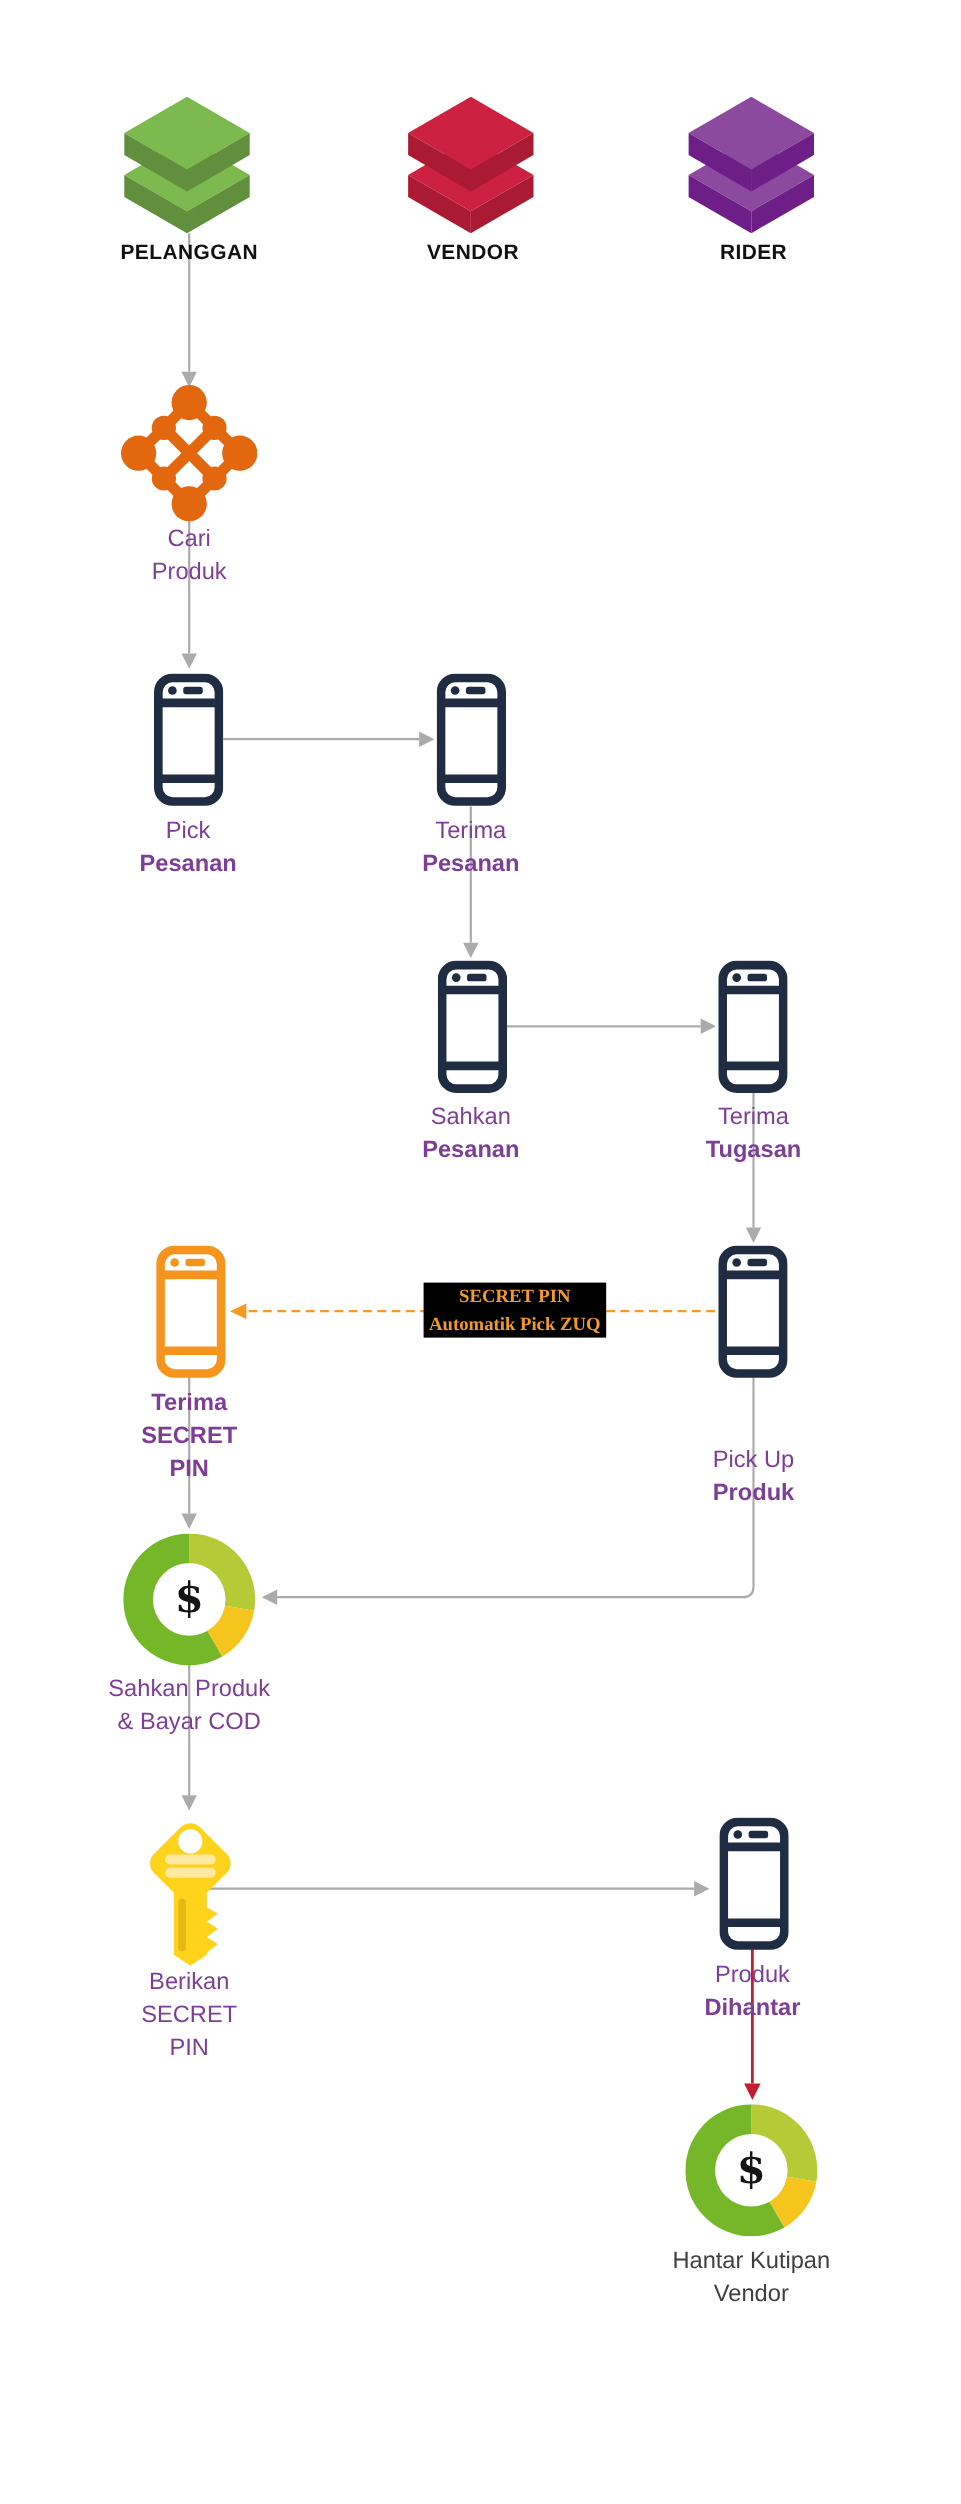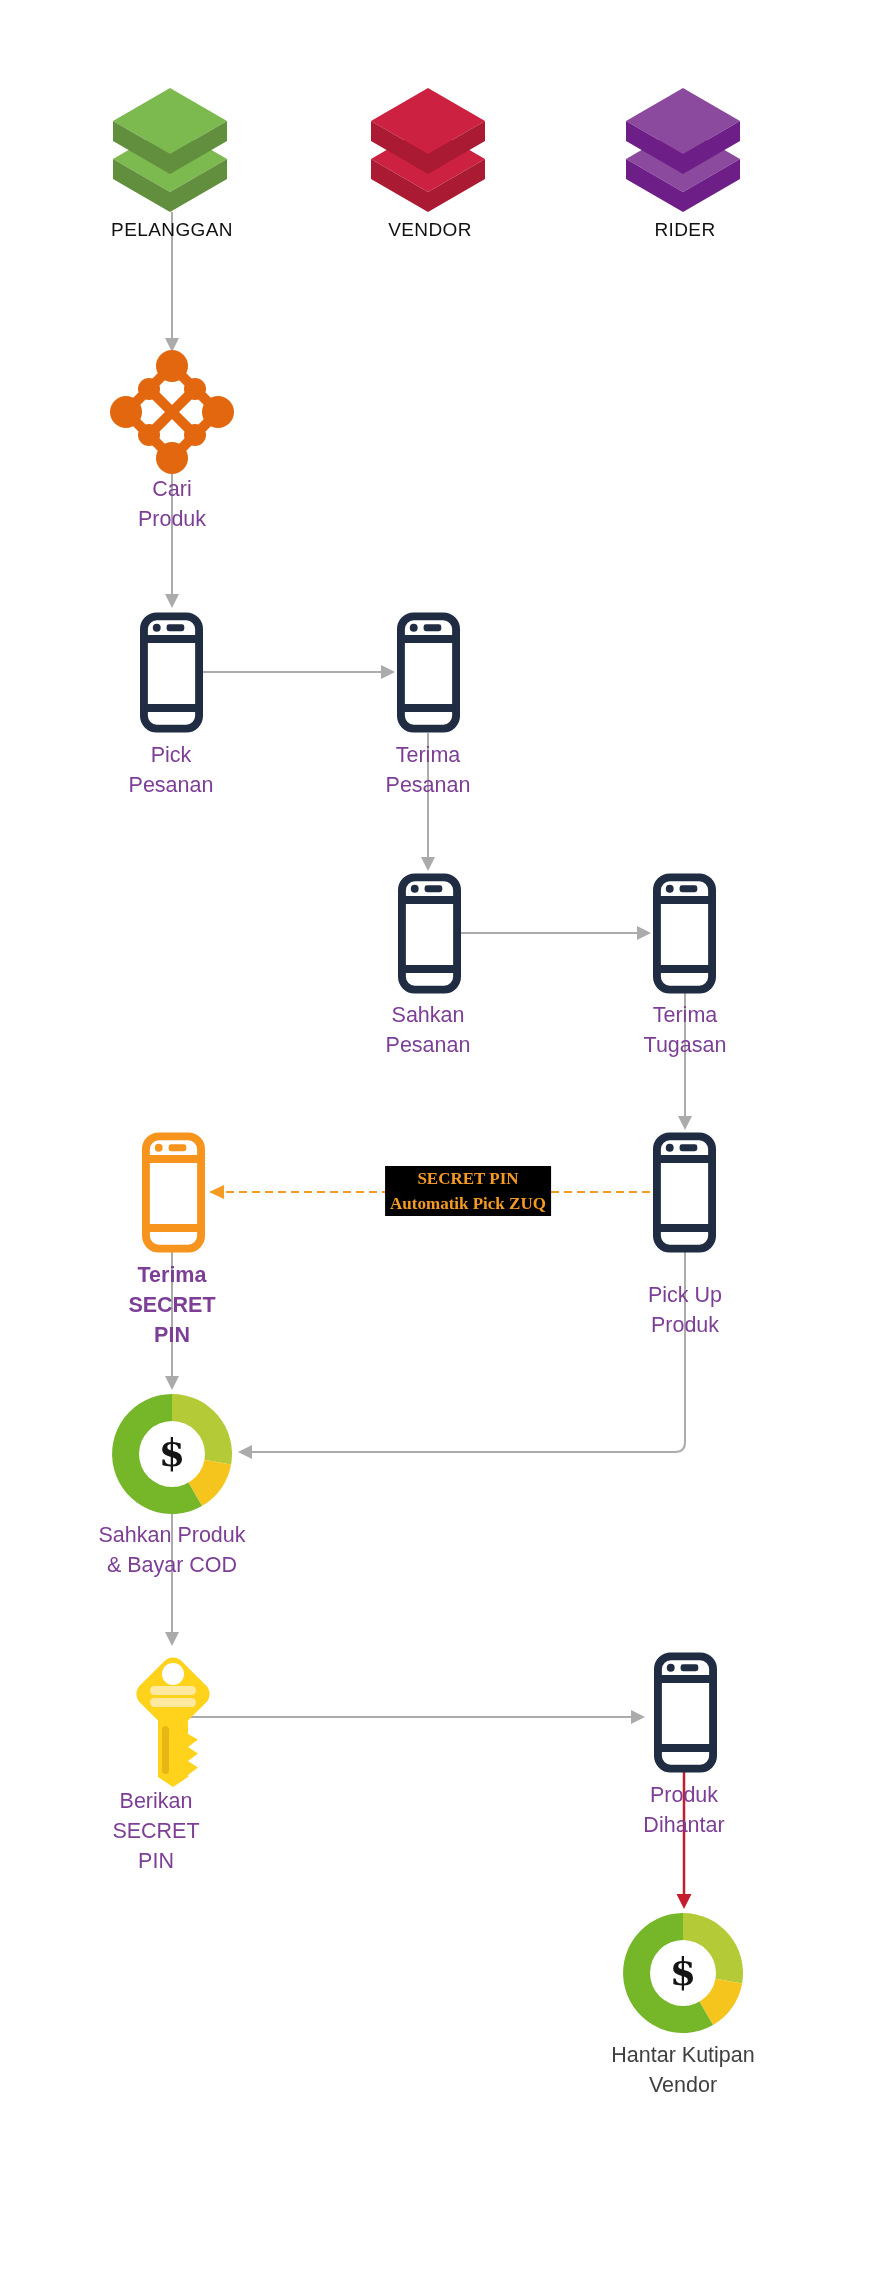--- a/index.html
+++ b/index.html
@@ -13,21 +13,21 @@
   .ohead{fill:var(--orange-note);}
   .rline{stroke:var(--red-arrow);stroke-width:2.5;}
   .rhead{fill:var(--red-arrow);}
 
   .stack{position:absolute;z-index:2;}
   .stack.green .face-top{fill:var(--stack-green-top);} .stack.green .face-side{fill:var(--stack-green-side);}
   .stack.red   .face-top{fill:var(--stack-red-top);}   .stack.red   .face-side{fill:var(--stack-red-side);}
   .stack.purple .face-top{fill:var(--stack-purple-top);} .stack.purple .face-side{fill:var(--stack-purple-side);}
 
   .lane-label{position:absolute;transform:translateX(-50%);z-index:2;
-              font-weight:normal;font-size:19px;letter-spacing:.4px;color:var(--lane-label);white-space:nowrap;}
+              font-weight:bold;font-size:19px;letter-spacing:.4px;color:var(--lane-label);white-space:nowrap;}
 
   .net{position:absolute;z-index:2;}
   .net line{stroke:var(--orange-icon);stroke-width:10;}
   .net circle{fill:var(--orange-icon);}
 
   .phone{position:absolute;z-index:2;}
   .phone.dark{--pc:var(--phone-dark);}
   .phone.orange{--pc:var(--phone-orange);}
   .phone .body{fill:#fff;stroke:var(--pc);stroke-width:8;}
   .phone .bar{stroke:var(--pc);stroke-width:8;}
@@ -43,21 +43,21 @@
 
   .key{position:absolute;z-index:2;}
   .key .k-main{fill:var(--key-yellow);}
   .key .k-hole{fill:#fff;}
   .key .k-stripe{fill:var(--key-stripe);}
   .key .k-dark{fill:var(--key-dark);}
 
   .lbl{position:absolute;transform:translateX(-50%);z-index:2;text-align:center;
        font-size:21.5px;line-height:30px;color:var(--purple-text);white-space:nowrap;}
   .lbl .ln{display:block;}
-  .lbl .b{font-weight:normal;}
+  .lbl .b{font-weight:bold;}
   .lbl.bold{font-weight:bold;}
   .lbl.dark{color:var(--dark-text);}
 
   .note{position:absolute;left:468px;top:1166px;transform:translateX(-50%);z-index:4;text-align:center;
         font-family:"Liberation Serif",serif;font-weight:bold;font-size:17px;line-height:25px;
         color:var(--orange-note);background:#000000;padding:0 5px;white-space:nowrap;}
   .note .ln{display:block;}
 </style>
 </head>
 <body>
@@ -241,29 +241,29 @@
   </div>
   <div class="lbl" style="left:685px;top:1000px">
     <span class="ln">Terima</span>
     <span class="ln b">Tugasan</span>
   </div>
   <div class="lbl bold" style="left:172px;top:1260px">
     <span class="ln">Terima</span>
     <span class="ln">SECRET</span>
     <span class="ln">PIN</span>
   </div>
-  <div class="lbl" style="left:685px;top:1280px">
+  <div class="lbl" style="left:685px;top:1312px">
     <span class="ln">Pick Up</span>
     <span class="ln b">Produk</span>
   </div>
   <div class="lbl" style="left:172px;top:1520px">
     <span class="ln">Sahkan Produk</span>
     <span class="ln">&amp; Bayar COD</span>
   </div>
-  <div class="lbl" style="left:156px;top:1786px">
+  <div class="lbl" style="left:172px;top:1786px">
     <span class="ln">Berikan</span>
     <span class="ln">SECRET</span>
     <span class="ln">PIN</span>
   </div>
   <div class="lbl" style="left:684px;top:1780px">
     <span class="ln">Produk</span>
     <span class="ln b">Dihantar</span>
   </div>
   <div class="lbl dark" style="left:683px;top:2040px">
     <span class="ln">Hantar Kutipan</span>

